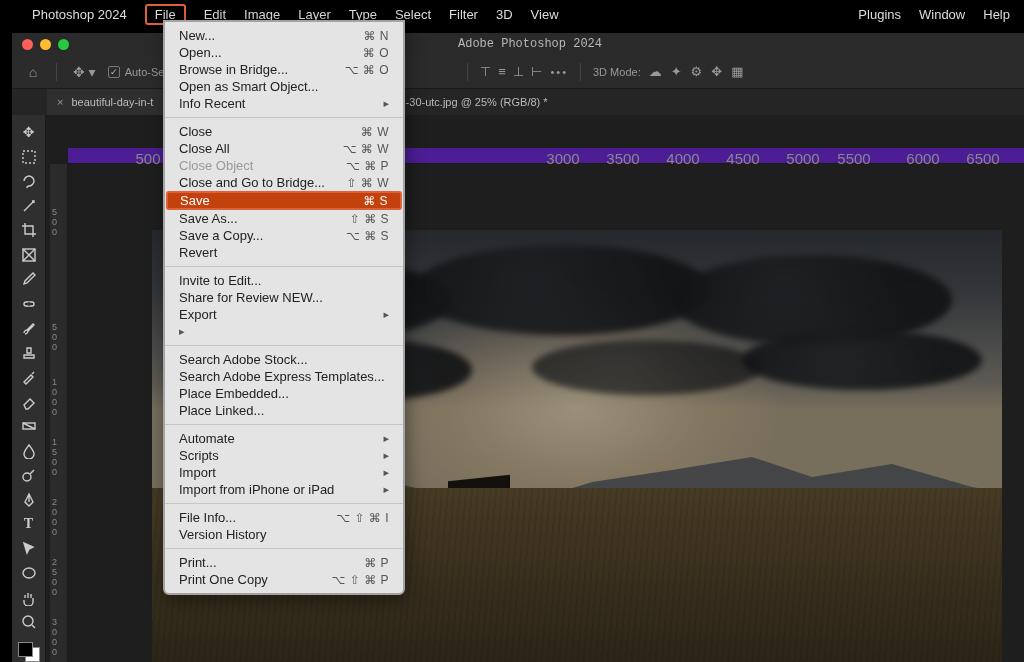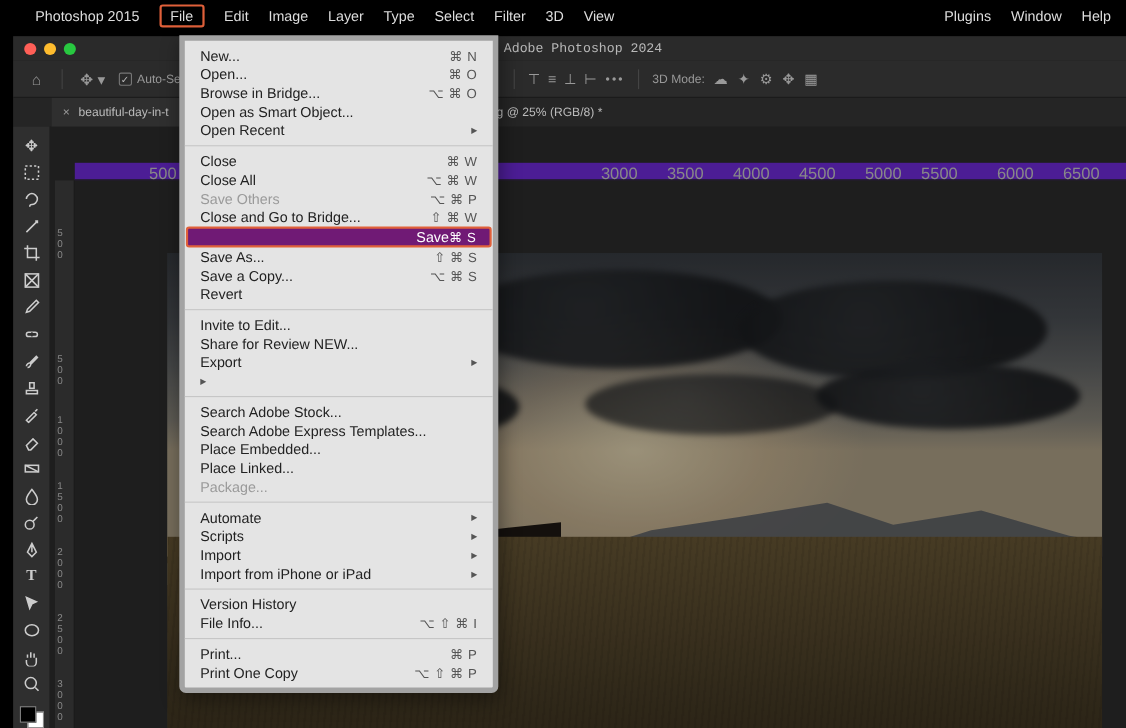--- a/index.html
+++ b/index.html
@@ -70,36 +70,36 @@
   .mountains { position: absolute; left: 0; right: 0; top: 46%; height: 90px; }
   .mountains svg { width: 100%; height: 100%; }
   .field { position: absolute; left: 0; right: 0; bottom: 0; height: 44%; background:
       repeating-linear-gradient(95deg, rgba(0,0,0,0.08) 0 2px, transparent 2px 6px),
       linear-gradient(#6d5b38 0%, #5c4d30 35%, #4b3f28 70%, #3e3420 100%);
   }
   .hut { position: absolute; left: 300px; top: 262px; width: 54px; height: 32px; background: #2a231b; }
   .hut::before { content: ""; position: absolute; left: -4px; top: -14px; width: 62px; height: 16px; background: #1f1a14; transform: skewY(-6deg); }
 
   
-  .menu { position: absolute; left: 163px; top: 32px; width: 290px; background: #e4e4e4; border: 5px solid #a3a3a3; border-radius: 0 0 6px 6px; box-shadow: 2px 6px 18px rgba(0,0,0,0.4); font-size: 13px; color: #222; padding: 5px 0; }
+  .menu { position: absolute; left: 163px; top: 20px; width: 242px; background: #e4e4e4; border: 2px solid #a3a3a3; border-radius: 0 0 6px 6px; box-shadow: 2px 6px 18px rgba(0,0,0,0.4); font-size: 13px; color: #222; padding: 5px 0; }
   .menu .mi { display: flex; align-items: center; height: 17px; padding: 0 14px; cursor: default; }
   .menu .mi.disabled { color: #9a9a9a; }
   .menu .mi .lbl { flex: 1; }
   .menu .mi .sc { color: #555; font-size: 12px; letter-spacing: .5px; }
   .menu .mi .sub { color: #555; font-size: 11px; }
   .menu .sep { height: 1px; background: #c6c6c6; margin: 5px 0; }
-  .menu .mi.highlight { background: #701a75; color: #fff; border: 2px solid #e0603a; border-radius: 3px; height: 19px; padding: 0 12px; margin: 0 1px; text-align: right; }
+  .menu .mi.highlight { background: #c2410c; color: #fff; border: 2px solid #e0603a; border-radius: 3px; height: 19px; padding: 0 12px; margin: 0 1px; }
   .menu .mi.highlight .sc { color: #fff; }
 </style>
 </head>
 <body>
 
 <div class="mac-menubar">
   <span class="apple"></span>
-  <span class="item">Photoshop 2015</span>
+  <span class="item">Photoshop 2024</span>
   <span class="item active">File</span>
   <span class="item">Edit</span>
   <span class="item">Image</span>
   <span class="item">Layer</span>
   <span class="item">Type</span>
   <span class="item">Select</span>
   <span class="item">Filter</span>
   <span class="item">3D</span>
   <span class="item">View</span>
   <span class="spacer"></span>
@@ -332,34 +332,34 @@
       <span class="sc">⌘ O</span>
     </div>
     <div class="mi">
       <span class="lbl">Browse in Bridge...</span>
       <span class="sc">⌥ ⌘ O</span>
     </div>
     <div class="mi">
       <span class="lbl">Open as Smart Object...</span>
     </div>
     <div class="mi">
-      <span class="lbl">Open Recent</span>
+      <span class="lbl">Info Recent</span>
       <span class="sub">▸</span>
     </div>
     <div class="sep"></div>
     <div class="mi">
       <span class="lbl">Close</span>
       <span class="sc">⌘ W</span>
     </div>
     <div class="mi">
       <span class="lbl">Close All</span>
       <span class="sc">⌥ ⌘ W</span>
     </div>
     <div class="mi disabled">
-      <span class="lbl">Save Others</span>
+      <span class="lbl">Close Object</span>
       <span class="sc">⌥ ⌘ P</span>
     </div>
     <div class="mi">
       <span class="lbl">Close and Go to Bridge...</span>
       <span class="sc">⇧ ⌘ W</span>
     </div>
     <div class="mi highlight">
       <span class="lbl">Save</span>
       <span class="sc">⌘ S</span>
     </div>
@@ -394,48 +394,45 @@
     </div>
     <div class="mi">
       <span class="lbl">Search Adobe Express Templates...</span>
     </div>
     <div class="mi">
       <span class="lbl">Place Embedded...</span>
     </div>
     <div class="mi">
       <span class="lbl">Place Linked...</span>
     </div>
-    <div class="mi disabled">
-      <span class="lbl">Package...</span>
-    </div>
     <div class="sep"></div>
     <div class="mi">
       <span class="lbl">Automate</span>
       <span class="sub">▸</span>
     </div>
     <div class="mi">
       <span class="lbl">Scripts</span>
       <span class="sub">▸</span>
     </div>
     <div class="mi">
       <span class="lbl">Import</span>
       <span class="sub">▸</span>
     </div>
     <div class="mi">
       <span class="lbl">Import from iPhone or iPad</span>
       <span class="sub">▸</span>
     </div>
     <div class="sep"></div>
-    <div class="mi">
-      <span class="lbl">Version History</span>
-    </div>
     <div class="mi">
       <span class="lbl">File Info...</span>
       <span class="sc">⌥ ⇧ ⌘ I</span>
     </div>
+    <div class="mi">
+      <span class="lbl">Version History</span>
+    </div>
     <div class="sep"></div>
     <div class="mi">
       <span class="lbl">Print...</span>
       <span class="sc">⌘ P</span>
     </div>
     <div class="mi">
       <span class="lbl">Print One Copy</span>
       <span class="sc">⌥ ⇧ ⌘ P</span>
     </div>
   </div>

